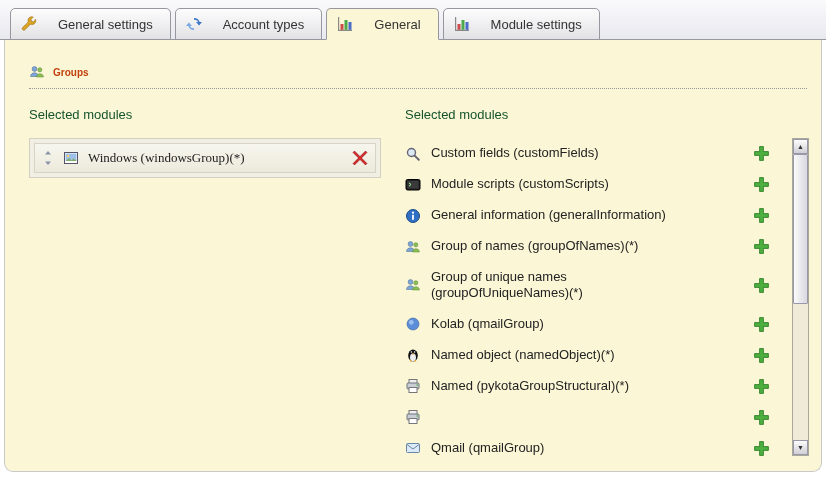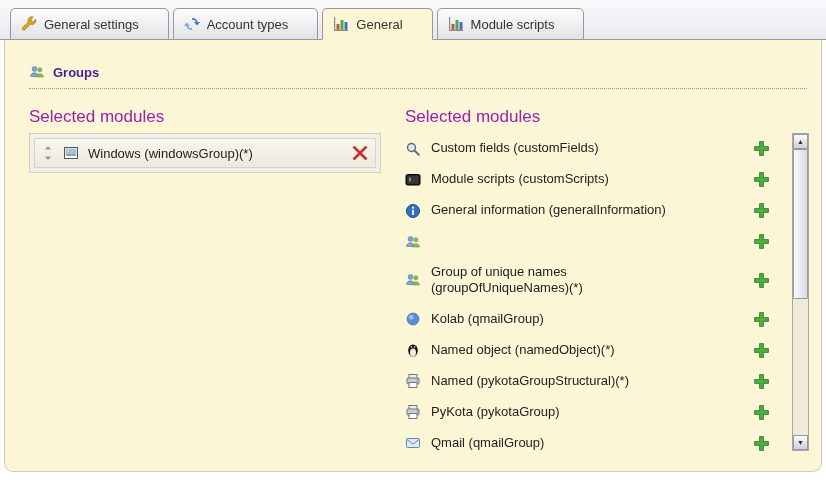--- a/index.html
+++ b/index.html
@@ -7,47 +7,47 @@
   .window { width:826px; height:481px; background:#ffffff; overflow:hidden; position:relative; }
 
   
   .tabbar {
     height:40px; display:flex; align-items:flex-end; gap:4px;
     padding-left:10px; background:linear-gradient(#fafafc,#e8e8ef);
     border-bottom:1px solid #97979f;
   }
   .tab {
     position:relative; top:1px; z-index:2;
-    display:flex; align-items:center; gap:7px;
-    padding:7px 29px 7px 10px; font-size:13px; color:#333;
+    display:flex; align-items:center; gap:21px;
+    padding:7px 17px 7px 10px; font-size:13px; color:#333;
     background:linear-gradient(#fdfdfd,#e2e2e6);
     border:1px solid #97979f; border-radius:5px 5px 0 0;
     cursor:pointer; white-space:nowrap;
   }
   .tab.active { background:#fbf7d6; border-bottom-color:#fbf7d6; z-index:3; }
   .tab .ticon { width:16px; height:16px; display:inline-block; flex:0 0 16px; }
 
   
   .content {
     margin:0 4px; height:432px; background:#fbf7d6;
     border:1px solid #c9c9c9; border-top:none; border-radius:0 0 9px 9px;
     padding:24px 12px 0 24px;
   }
   .section-header { display:flex; align-items:center; gap:8px; }
   .section-header .sicon { width:16px; height:16px; }
-  .section-title { font-size:13px; font-weight:bold; color:#4c1d95; }
+  .section-title { font-size:10px; font-weight:bold; color:#c2410c; }
   .section-divider { border:none; border-top:1px dotted #9a9a9a; margin:8px 2px 0 0; }
 
   .columns { display:flex; margin-top:18px; }
   .col-left  { width:352px; margin-right:24px; flex:0 0 352px; }
   .col-right { flex:1; min-width:0; }
-  .col-heading { font-size:17px; color:#a21caf; margin-bottom:6px; }
-
-  
-  .selected-box { border:1px solid #d2d0c2; background:#f1efe3; padding:4px; }
+  .col-heading { font-size:13px; color:#14532d; margin-bottom:16px; }
+
+  
+  .selected-box { border:1px solid #d2d0c2; background:#f1efe3; padding:4px;font-family:Liberation Serif, serif; }
   .selected-row {
     display:flex; align-items:center; gap:9px; height:30px; padding:0 7px;
     background:linear-gradient(#f7f6ee,#eceadb); border:1px solid #d6d4c6;
   }
   .selected-row .mlabel { flex:1; font-size:13px; color:#222; }
   .drag { width:12px; height:14px; cursor:grab; flex:0 0 12px; }
   .icon16 { width:16px; height:16px; flex:0 0 16px; }
   .del-btn { width:16px; height:16px; cursor:pointer; border:none; background:none; padding:0; }
 
   
@@ -108,21 +108,21 @@
     </div>
     <div class="tab">
       <span class="ticon">
         <svg width="16" height="16" viewBox="0 0 16 16">
             <path fill="#888" d="M1 1h1.2v14H1zM1 13.8h14V15H1z"></path>
             <rect x="3.5" y="8" width="3" height="5.8" fill="#cc4b4b"></rect>
             <rect x="7.5" y="4" width="3" height="9.8" fill="#4ba84b"></rect>
             <rect x="11.5" y="6" width="3" height="7.8" fill="#4b6bc8"></rect>
           </svg>
       </span>
-      <span>Module scripts</span>
+      <span>Module settings</span>
     </div>
   </div>
 
   <div class="content">
 
     <div class="section-header">
       <span class="sicon">
         <svg width="16" height="16" viewBox="0 0 16 16">
             <circle cx="5.5" cy="5" r="2.4" fill="#7ea7d8" stroke="#40628c" stroke-width="0.5"></circle>
             <path d="M1.5 12.5c0-2.3 1.8-3.7 4-3.7s4 1.4 4 3.7z" fill="#7ea7d8" stroke="#40628c" stroke-width="0.5"></path>
@@ -217,20 +217,21 @@
 
             <div class="avail-row">
               <span class="aicon">
                 <svg width="16" height="16" viewBox="0 0 16 16">
                     <circle cx="5.5" cy="5" r="2.4" fill="#7ea7d8" stroke="#40628c" stroke-width="0.5"></circle>
                     <path d="M1.5 12.5c0-2.3 1.8-3.7 4-3.7s4 1.4 4 3.7z" fill="#7ea7d8" stroke="#40628c" stroke-width="0.5"></path>
                     <circle cx="10.8" cy="5.8" r="2.1" fill="#8cc152" stroke="#55803a" stroke-width="0.5"></circle>
                     <path d="M7.6 13c0-2 1.5-3.2 3.4-3.2s3.4 1.2 3.4 3.2z" fill="#8cc152" stroke="#55803a" stroke-width="0.5"></path>
                   </svg>
               </span>
+              <span class="alabel">Group of names (groupOfNames)(*)</span>
               <button class="add-btn">
                 <svg width="17" height="17" viewBox="0 0 16 16">
                     <path d="M6.2 1.5h3.6v4.7h4.7v3.6H9.8v4.7H6.2V9.8H1.5V6.2h4.7z" fill="#4caf3f" stroke="#2e7d27" stroke-width="0.8"></path>
                   </svg>
               </button>
             </div>
 
             <div class="avail-row">
               <span class="aicon">
                 <svg width="16" height="16" viewBox="0 0 16 16">
@@ -301,21 +302,20 @@
 
             <div class="avail-row">
               <span class="aicon">
                 <svg width="16" height="16" viewBox="0 0 16 16">
                     <rect x="4" y="1.5" width="8" height="4" fill="#eee" stroke="#777"></rect>
                     <rect x="2" y="5" width="12" height="6" rx="1" fill="#c9cdd4" stroke="#70757d"></rect>
                     <rect x="4" y="9.5" width="8" height="5" fill="#fff" stroke="#777"></rect>
                     <circle cx="12.2" cy="7" r="0.8" fill="#4a4"></circle>
                   </svg>
               </span>
-              <span class="alabel">PyKota (pykotaGroup)</span>
               <button class="add-btn">
                 <svg width="17" height="17" viewBox="0 0 16 16">
                     <path d="M6.2 1.5h3.6v4.7h4.7v3.6H9.8v4.7H6.2V9.8H1.5V6.2h4.7z" fill="#4caf3f" stroke="#2e7d27" stroke-width="0.8"></path>
                   </svg>
               </button>
             </div>
 
             <div class="avail-row">
               <span class="aicon">
                 <svg width="16" height="16" viewBox="0 0 16 16">

